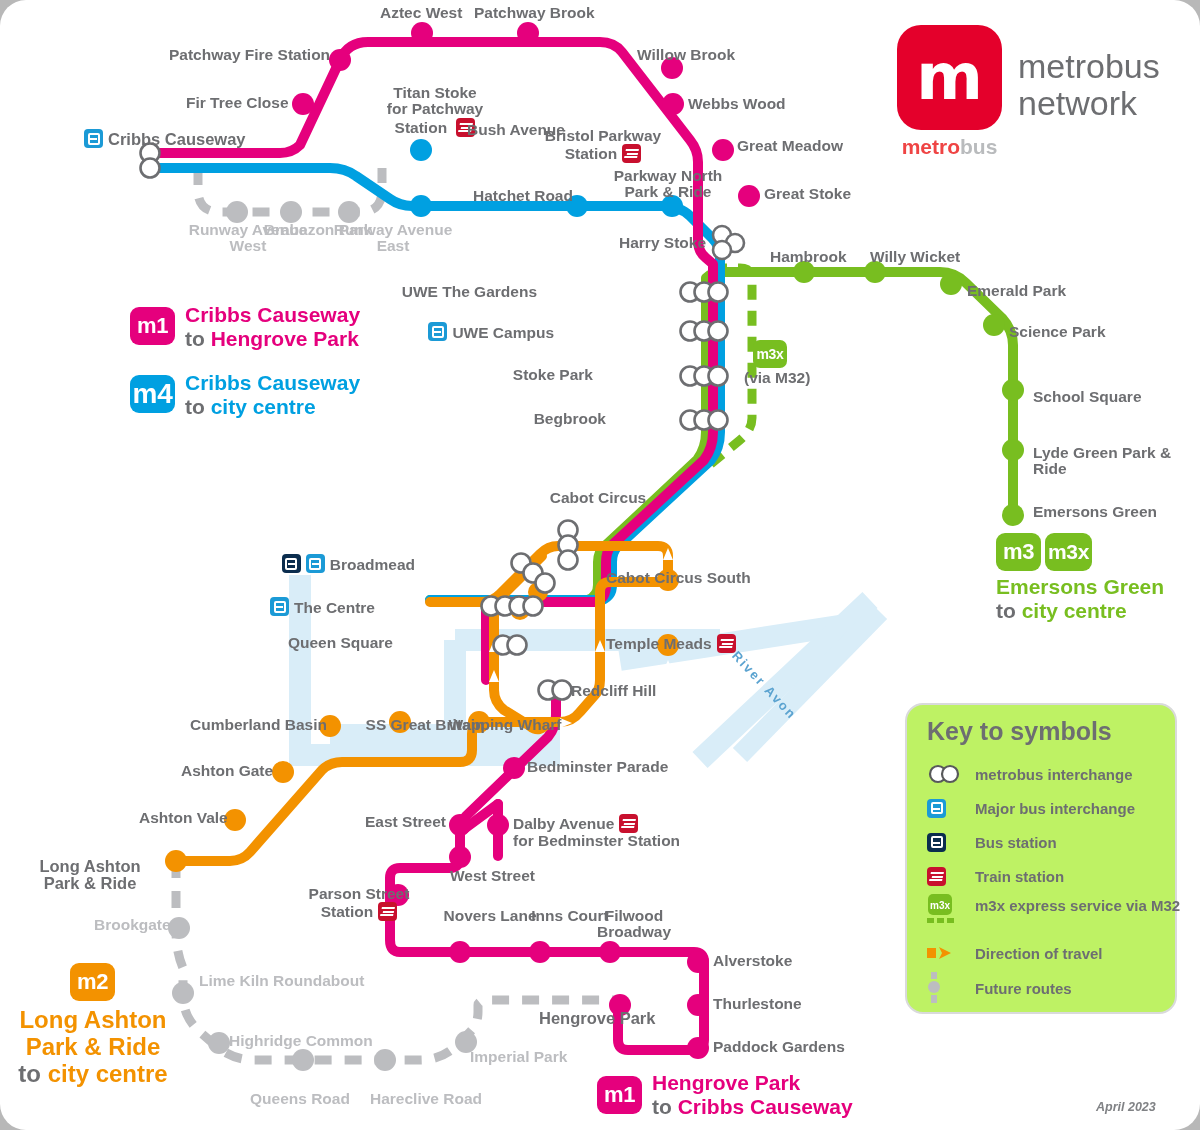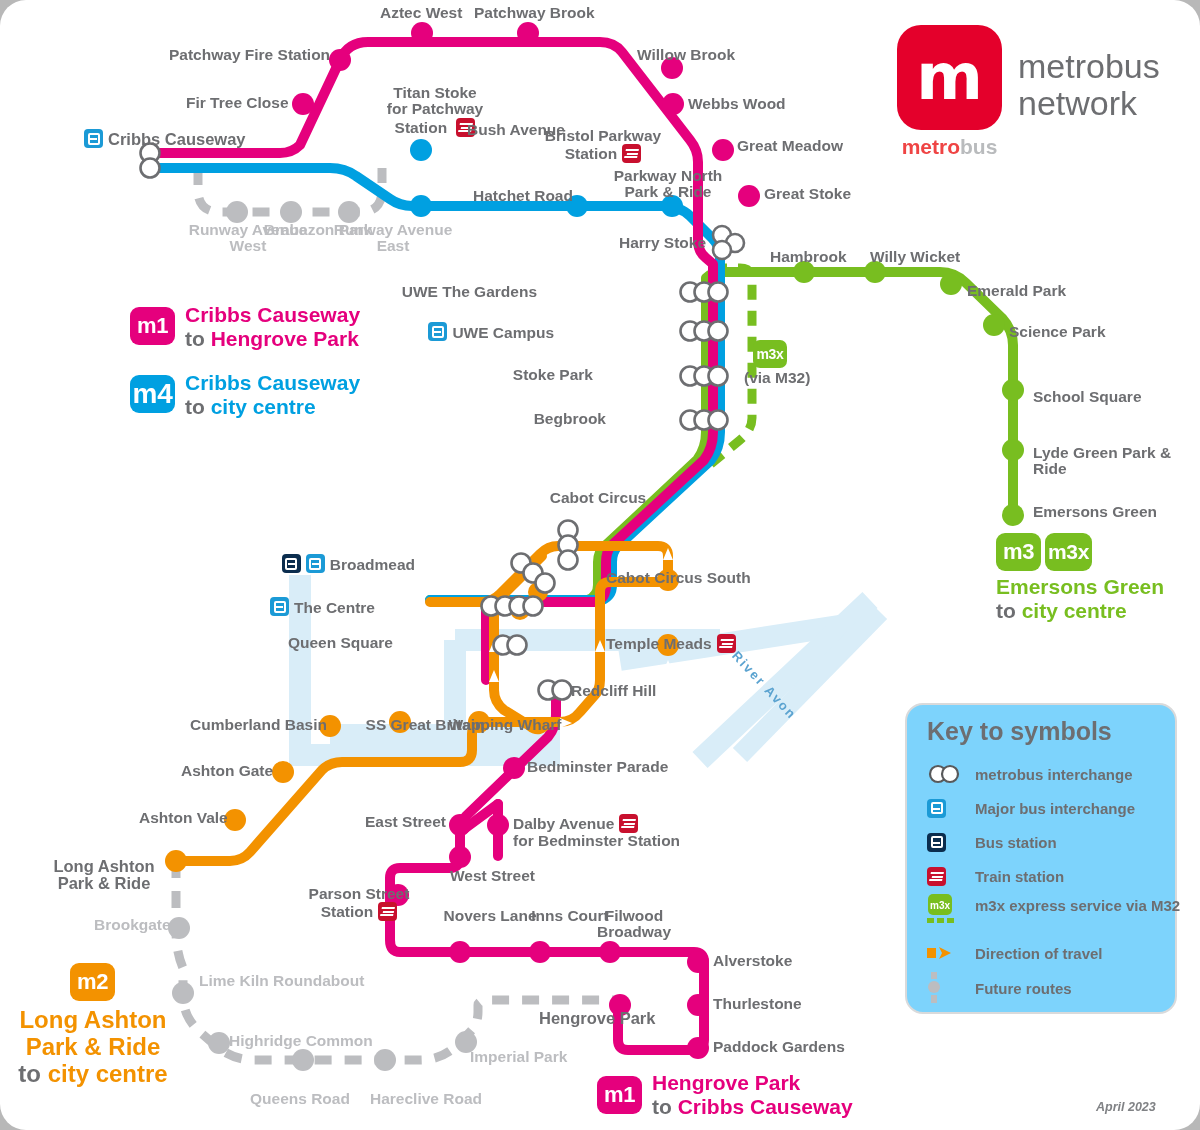--- a/index.html
+++ b/index.html
@@ -11,21 +11,21 @@
   .lbl.sz15{font-size:15.5px;}
   .lbl.sz16{font-size:16.5px;}
   .lbl.future{color:#bcbdc0;}
   .lbl.center{text-align:center;}
   .lbl.right{text-align:right;}
   .badge{position:absolute;border-radius:9px;color:#fff;font-weight:bold;
          display:flex;align-items:center;justify-content:center;letter-spacing:-.3px;}
   .legend-txt{position:absolute;font-weight:bold;line-height:1.12;}
   .legend-txt .to{color:#6d6e71;font-weight:bold;}
   #keybox{position:absolute;left:905px;top:703px;width:268px;height:307px;
-          background:#7dd3fc;border:2px solid #d9dadb;border-radius:18px;}
+          background:#bef264;border:2px solid #d9dadb;border-radius:18px;}
   #keybox h2{margin:0;position:absolute;left:20px;top:12px;font-size:25px;
              color:#6d6e71;font-weight:bold;}
   .keyrow{position:absolute;left:20px;height:26px;display:flex;align-items:center;}
   .keyrow .kl{margin-left:48px;font-size:15px;color:#6d6e71;font-weight:bold;white-space:nowrap;}
   .keyicon{position:absolute;left:0;top:0;width:40px;height:26px;
            display:flex;align-items:center;justify-content:flex-start;}
   .busicon{width:19px;height:19px;border-radius:4px;display:inline-block;position:relative;}
   .busicon::before{content:"";position:absolute;left:3.5px;top:3.5px;width:12px;height:12px;
                    border:2px solid #fff;border-radius:2px;box-sizing:border-box;}
   .busicon::after{content:"";position:absolute;left:6px;top:9px;width:7px;height:2px;background:#fff;}
@@ -299,21 +299,21 @@
       <div class="lbl sz15" style="left: 606px; top: 570px;"><span>Cabot Circus South</span></div>
       <div class="lbl sz15 right" style="left: auto; top: 597px; right: 825px;"><span class="busicon" style="background:#1b9ad6;vertical-align:-3px;margin-right:5px;"></span><span>The Centre</span></div>
       <div class="lbl sz15 right" style="left: auto; top: 635px; right: 807px;"><span>Queen Square</span></div>
       <div class="lbl sz15" style="left: 606px; top: 634px;"><span>Temple Meads</span><span class="trainicon" style="vertical-align:-4px;margin-left:5px;"><i></i></span></div>
       <div class="lbl sz15" style="left: 571px; top: 683px;"><span>Redcliff Hill</span></div>
       <div class="lbl sz15" style="left: 190px; top: 717px;"><span>Cumberland Basin</span></div>
       <div class="lbl sz15 center" style="left: 365px; top: 717px; width: 120px; margin-left: 0px;"><span>SS Great Britain</span></div>
       <div class="lbl sz15 center" style="left: 445px; top: 717px; width: 120px; margin-left: 0px;"><span>Wapping Wharf</span></div>
       <div class="lbl sz15" style="left: 181px; top: 763px;"><span>Ashton Gate</span></div>
       <div class="lbl sz15" style="left: 139px; top: 810px;"><span>Ashton Vale</span></div>
-      <div class="lbl sz16 center" style="left: 44px; top: 858px; width: 120px; margin-left: 0px;"><span>Long Ashton Park &amp; Ride</span></div>
+      <div class="lbl sz16 center" style="left: 30px; top: 858px; width: 120px; margin-left: 0px;"><span>Long Ashton Park &amp; Ride</span></div>
       <div class="lbl sz15" style="left: 527px; top: 759px;"><span>Bedminster Parade</span></div>
       <div class="lbl sz15" style="left: 365px; top: 814px;"><span>East Street</span></div>
       <div class="lbl sz15" style="left: 513px; top: 814px;"><span>Dalby Avenue</span><span class="trainicon" style="vertical-align:-4px;margin-left:5px;"><i></i></span><div class="sub">for Bedminster Station</div></div>
       <div class="lbl sz15" style="left: 450px; top: 868px;"><span>West Street</span></div>
       <div class="lbl sz15 center" style="left: 299px; top: 886px; width: 120px; margin-left: 0px;"><span>Parson Street Station</span><span class="trainicon" style="vertical-align:-4px;margin-left:5px;"><i></i></span></div>
       <div class="lbl sz15 center" style="left: 430px; top: 908px; width: 120px; margin-left: 0px;"><span>Novers Lane</span></div>
       <div class="lbl sz15 center" style="left: 510px; top: 908px; width: 120px; margin-left: 0px;"><span>Inns Court</span></div>
       <div class="lbl sz15 center" style="left: 574px; top: 908px; width: 120px; margin-left: 0px;"><span>Filwood Broadway</span></div>
       <div class="lbl sz15" style="left: 713px; top: 953px;"><span>Alverstoke</span></div>
       <div class="lbl sz15" style="left: 713px; top: 996px;"><span>Thurlestone</span></div>

